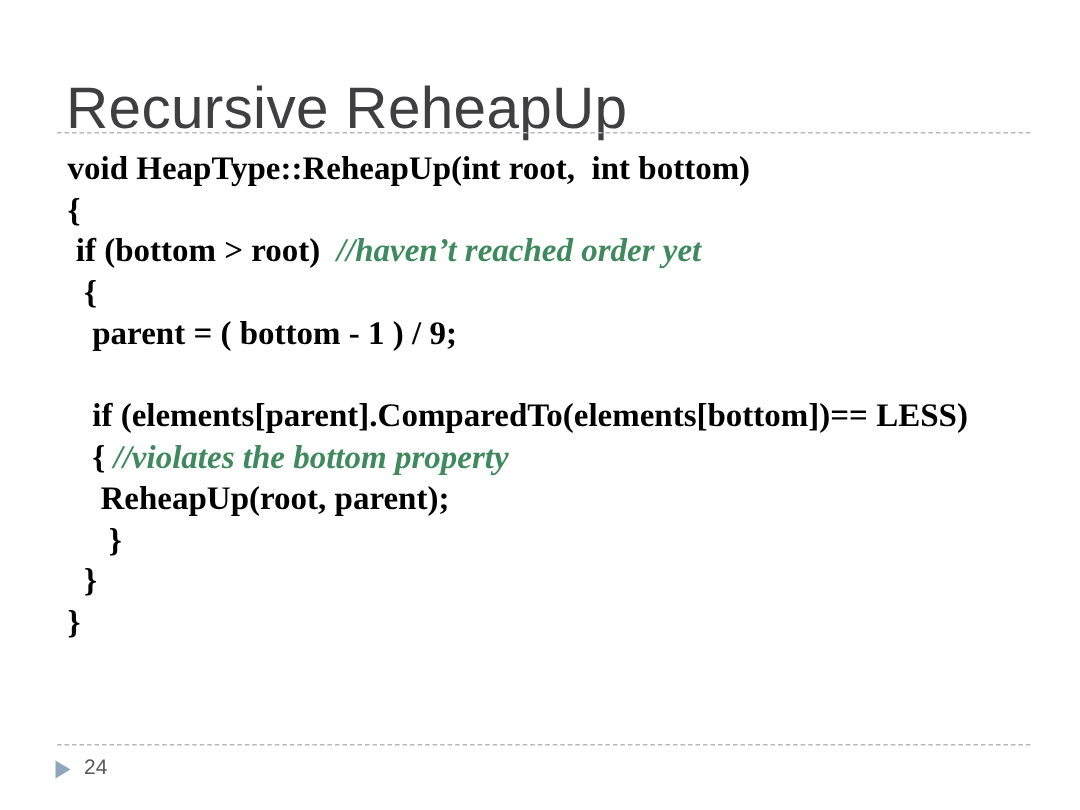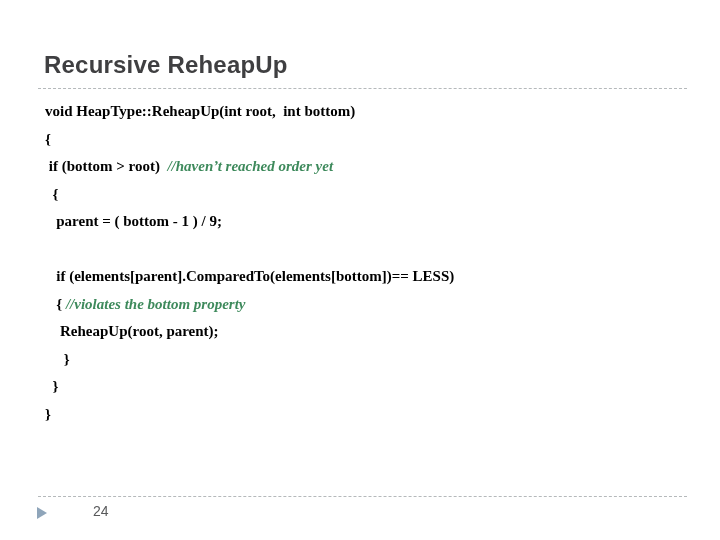--- a/index.html
+++ b/index.html
@@ -8,58 +8,57 @@
     background:#ffffff;
     position:relative;
     overflow:hidden;
     font-family:"Liberation Sans",sans-serif;
   }
   .slide-title{
     position:absolute;
     left:44px;top:51px;
     margin:0;
     font-family:"Liberation Sans",sans-serif;
-    font-size:24px;
-    font-weight:700;
+    font-size:39px;
+    font-weight:400;
     letter-spacing:0.2px;
     color:var(--title,#3f3f41);
     white-space:nowrap;
   }
   .divider{
     position:absolute;
     left:38px;
     width:649px;
     height:0;
     border-top:1px dashed var(--divider,#b5b9bb);
   }
   .divider.top{top:88px;}
   .divider.bottom{top:496px;}
   .code-block{
     position:absolute;
     left:45px;top:98px;
     font-family:"Liberation Serif","DejaVu Serif",serif;
-    font-size:15px;
+    font-size:22px;
     font-weight:bold;
     line-height:27.5px;
     color:var(--code,#000000);
   }
   .code-line{
     white-space:pre;
     min-height:27.5px;
   }
   .code-line .cmt{
     font-style:italic;
     color:var(--comment,#3e8a5c);
   }
   .footer{
     position:absolute;
     left:37px;top:503px;
     display:flex;
     align-items:center;
-    gap:37px;
   }
   .page-arrow{
     width:0;height:0;
     border-top:6.5px solid transparent;
     border-bottom:6.5px solid transparent;
     border-left:10px solid var(--arrow,#8fa5ba);
     margin-right:9px;
     margin-top:3px;
   }
   .page-number{

